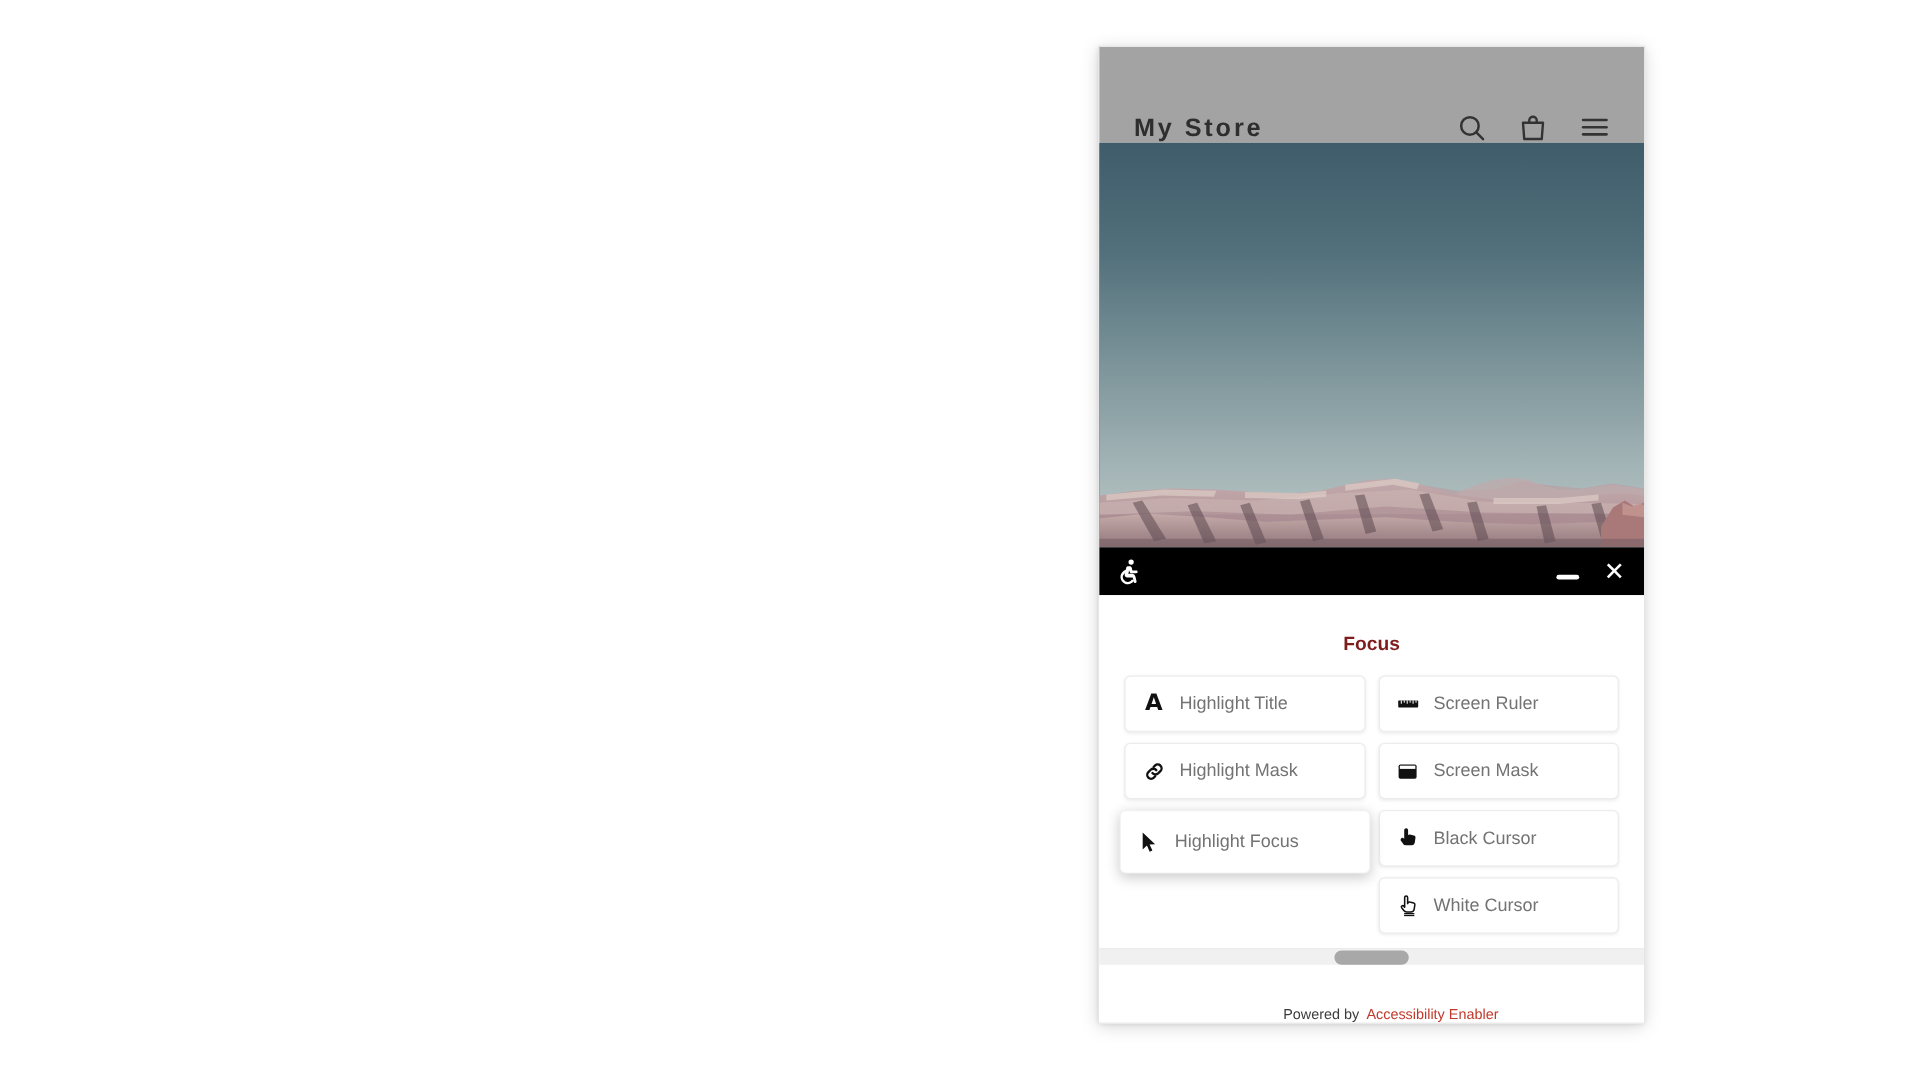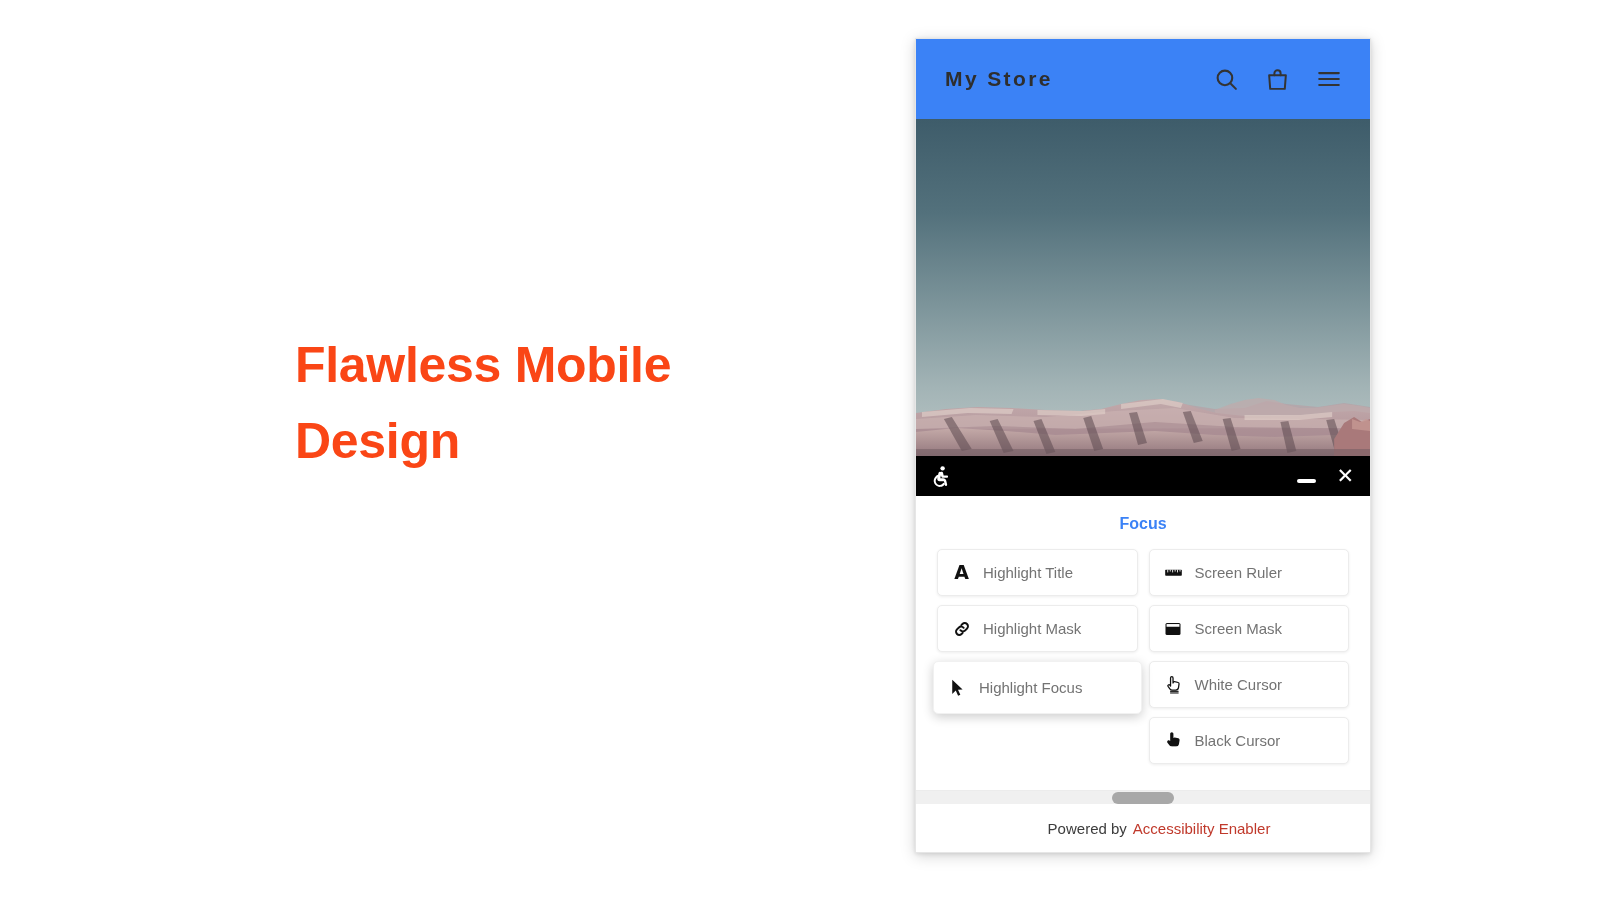--- a/index.html
+++ b/index.html
@@ -45,23 +45,23 @@
     box-shadow: 0 3px 14px rgba(0,0,0,0.17), 0 1px 4px rgba(0,0,0,0.10);
     overflow: hidden;
     display: flex;
     flex-direction: column;
   }
 
   
   .store-header {
     height: 80px;
     flex: 0 0 80px;
-    background: #3b82f6;
-    display: flex;
-    align-items: center;
+    background: #a3a3a3;
+    display: flex;
+    align-items: flex-end;
     justify-content: space-between;
     padding: 0 28px 0 29px;
   }
 
   .store-title {
     font-size: 21px;
     font-weight: bold;
     letter-spacing: 2.4px;
     color: #2e2e2e;
   }
@@ -130,22 +130,22 @@
     background: #ffffff;
     display: flex;
     flex-direction: column;
     min-height: 0;
   }
 
   .panel-title {
     text-align: center;
     font-size: 16px;
     font-weight: bold;
-    color: #3b82f6;
-    padding: 19px 0 16px 0;
+    color: #7f1d1d;
+    padding: 33px 0 16px 0;
   }
 
   .opt-grid {
     display: grid;
     grid-template-columns: 1fr 1fr;
     column-gap: 11px;
     row-gap: 9px;
     padding: 0 21px;
     align-content: start;
     flex: 1 1 auto;
@@ -220,41 +220,40 @@
     background: #a8a8a8;
     border-radius: 6px;
   }
 
   
   .panel-footer {
     flex: 0 0 48px;
     height: 48px;
     background: #ffffff;
     display: flex;
-    align-items: center;
+    align-items: flex-end;
     justify-content: center;
-    font-size: 15px;
+    font-size: 12px;
     color: #3c3c3c;
     gap: 6px;
     padding-left: 32px;
   }
 
   .brand-link {
     color: #c0392b;
     font-weight: normal;
     text-decoration: none;
     cursor: pointer;
   }
 </style>
 </head>
 <body>
 
 <div id="stage">
 
-  <h1 class="headline">Flawless Mobile Design</h1>
 
   <div class="phone-frame">
 
     <div class="store-header">
       <div class="store-title">My Store</div>
       <div class="header-icons">
         <span class="hicon">
           <svg width="25" height="25" viewBox="0 0 24 24" fill="none" stroke="currentColor" stroke-width="2" stroke-linecap="round">
             <circle cx="10.5" cy="10.5" r="7"></circle>
             <line x1="15.6" y1="15.6" x2="21" y2="21"></line>
@@ -405,44 +404,44 @@
               <svg width="18" height="18" viewBox="0 0 24 24" fill="currentColor">
                 <rect x="2" y="4" width="20" height="16" rx="2"></rect>
                 <rect x="3.4" y="5.4" width="17.2" height="3.6" fill="#ffffff"></rect>
               </svg>
             </span>
             <span class="opt-label">Screen Mask</span>
           </div>
 
           <div class="opt-btn">
             <span class="opt-ico">
+              <svg width="17" height="19" viewBox="0 0 20 22" fill="currentColor">
+                <path d="M8.0 1.2 c1.05 0 1.9.85 1.9 1.9 v5.0 c.35-.5 1.0-.8 1.65-.65 l4.1.95 c1.0.24 1.65 1.2 1.5 2.2 l-.7 4.6 c-.28 1.85-1.9 3.2-3.78 3.2 H8.4 c-1.3 0-2.5-.62-3.25-1.68 L2.9 13.6 c-.6-.85-.4-2.0.44-2.6 .8-.56 1.9-.4 2.5.35 l.25.32 V3.1 c0-1.05.85-1.9 1.9-1.9 z"></path>
+                <g fill="#ffffff">
+                  <rect x="6.0" y="18.0" width="10.2" height="1.25"></rect>
+                  <rect x="6.0" y="20.0" width="10.2" height="1.25"></rect>
+                </g>
+              </svg>
+            </span>
+            <span class="opt-label">Black Cursor</span>
+          </div>
+
+          <div class="opt-btn">
+            <span class="opt-ico">
               <svg width="17" height="19" viewBox="0 0 20 22" fill="#ffffff" stroke="currentColor" stroke-width="1.5" stroke-linejoin="round">
                 <path d="M8.0 1.8 c.8 0 1.45.65 1.45 1.45 v6.0 l.5-.9 c.3-.55 .95-.82 1.55-.65 l3.9.95 c.75.18 1.25.9 1.14 1.66 l-.66 4.4 c-.25 1.6-1.62 2.78-3.25 2.78 H8.5 c-1.1 0-2.15-.54-2.78-1.45 L3.6 13.3 c-.42-.6-.28-1.4.32-1.82 .58-.4 1.36-.28 1.8.26 l.82 1.0 V3.25 c0-.8.65-1.45 1.46-1.45 z"></path>
                 <g stroke="none" fill="currentColor">
                   <rect x="6.0" y="18.4" width="10.0" height="1.3"></rect>
                   <rect x="6.0" y="20.3" width="10.0" height="1.3"></rect>
                 </g>
               </svg>
             </span>
             <span class="opt-label">White Cursor</span>
           </div>
 
-          <div class="opt-btn">
-            <span class="opt-ico">
-              <svg width="17" height="19" viewBox="0 0 20 22" fill="currentColor">
-                <path d="M8.0 1.2 c1.05 0 1.9.85 1.9 1.9 v5.0 c.35-.5 1.0-.8 1.65-.65 l4.1.95 c1.0.24 1.65 1.2 1.5 2.2 l-.7 4.6 c-.28 1.85-1.9 3.2-3.78 3.2 H8.4 c-1.3 0-2.5-.62-3.25-1.68 L2.9 13.6 c-.6-.85-.4-2.0.44-2.6 .8-.56 1.9-.4 2.5.35 l.25.32 V3.1 c0-1.05.85-1.9 1.9-1.9 z"></path>
-                <g fill="#ffffff">
-                  <rect x="6.0" y="18.0" width="10.2" height="1.25"></rect>
-                  <rect x="6.0" y="20.0" width="10.2" height="1.25"></rect>
-                </g>
-              </svg>
-            </span>
-            <span class="opt-label">Black Cursor</span>
-          </div>
-
         </div>
       </div>
 
       <div class="hscroll">
         <div class="hscroll-thumb"></div>
       </div>
 
       <div class="panel-footer">
         <span>Powered by</span>
         <span class="brand-link">Accessibility Enabler</span>

